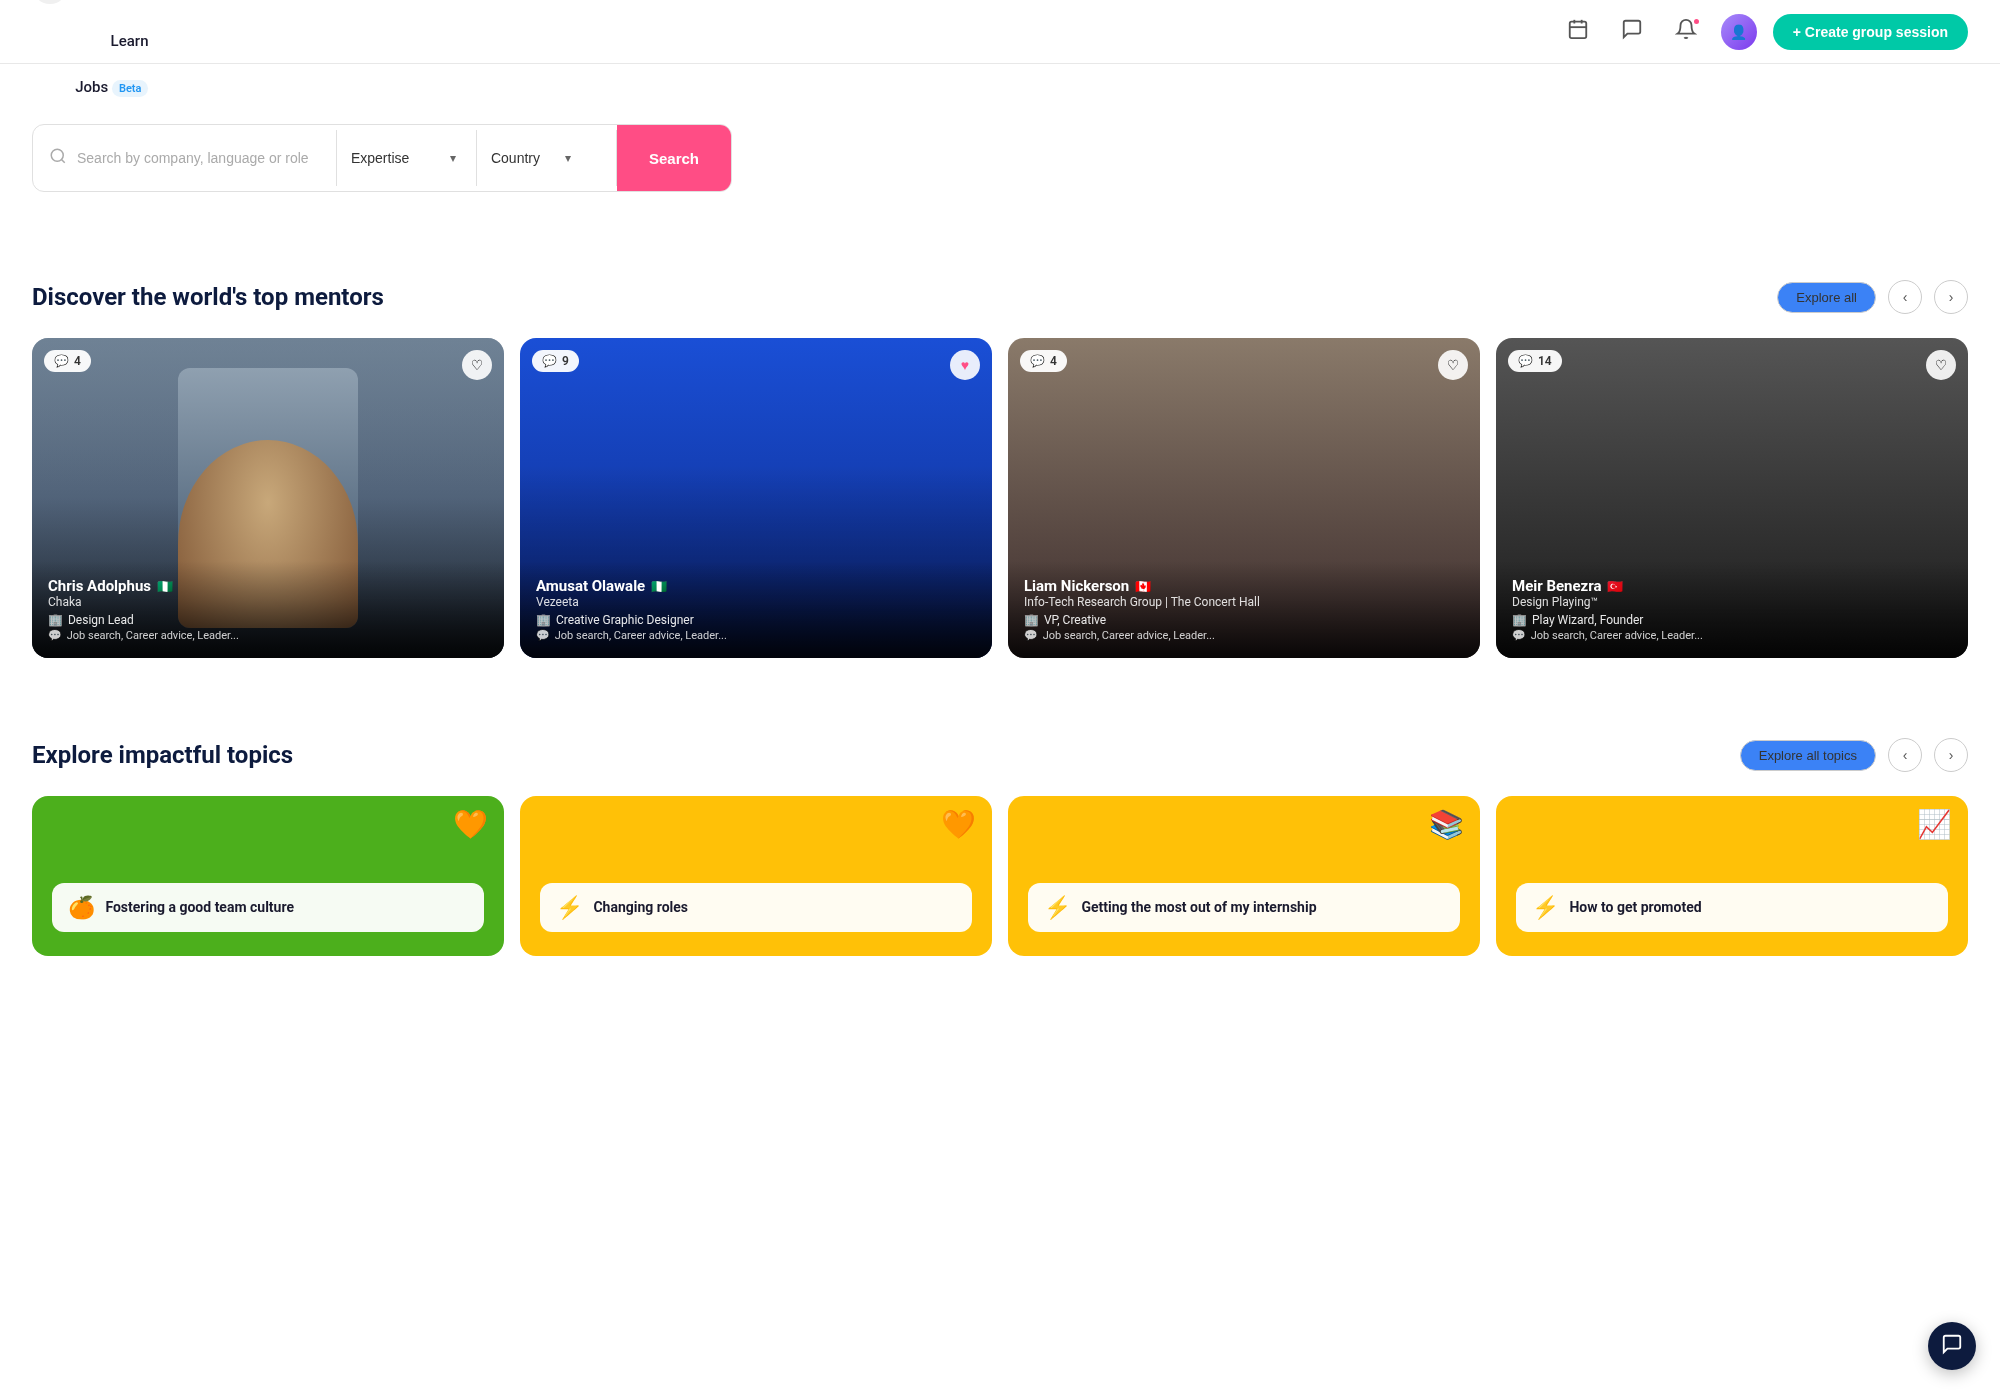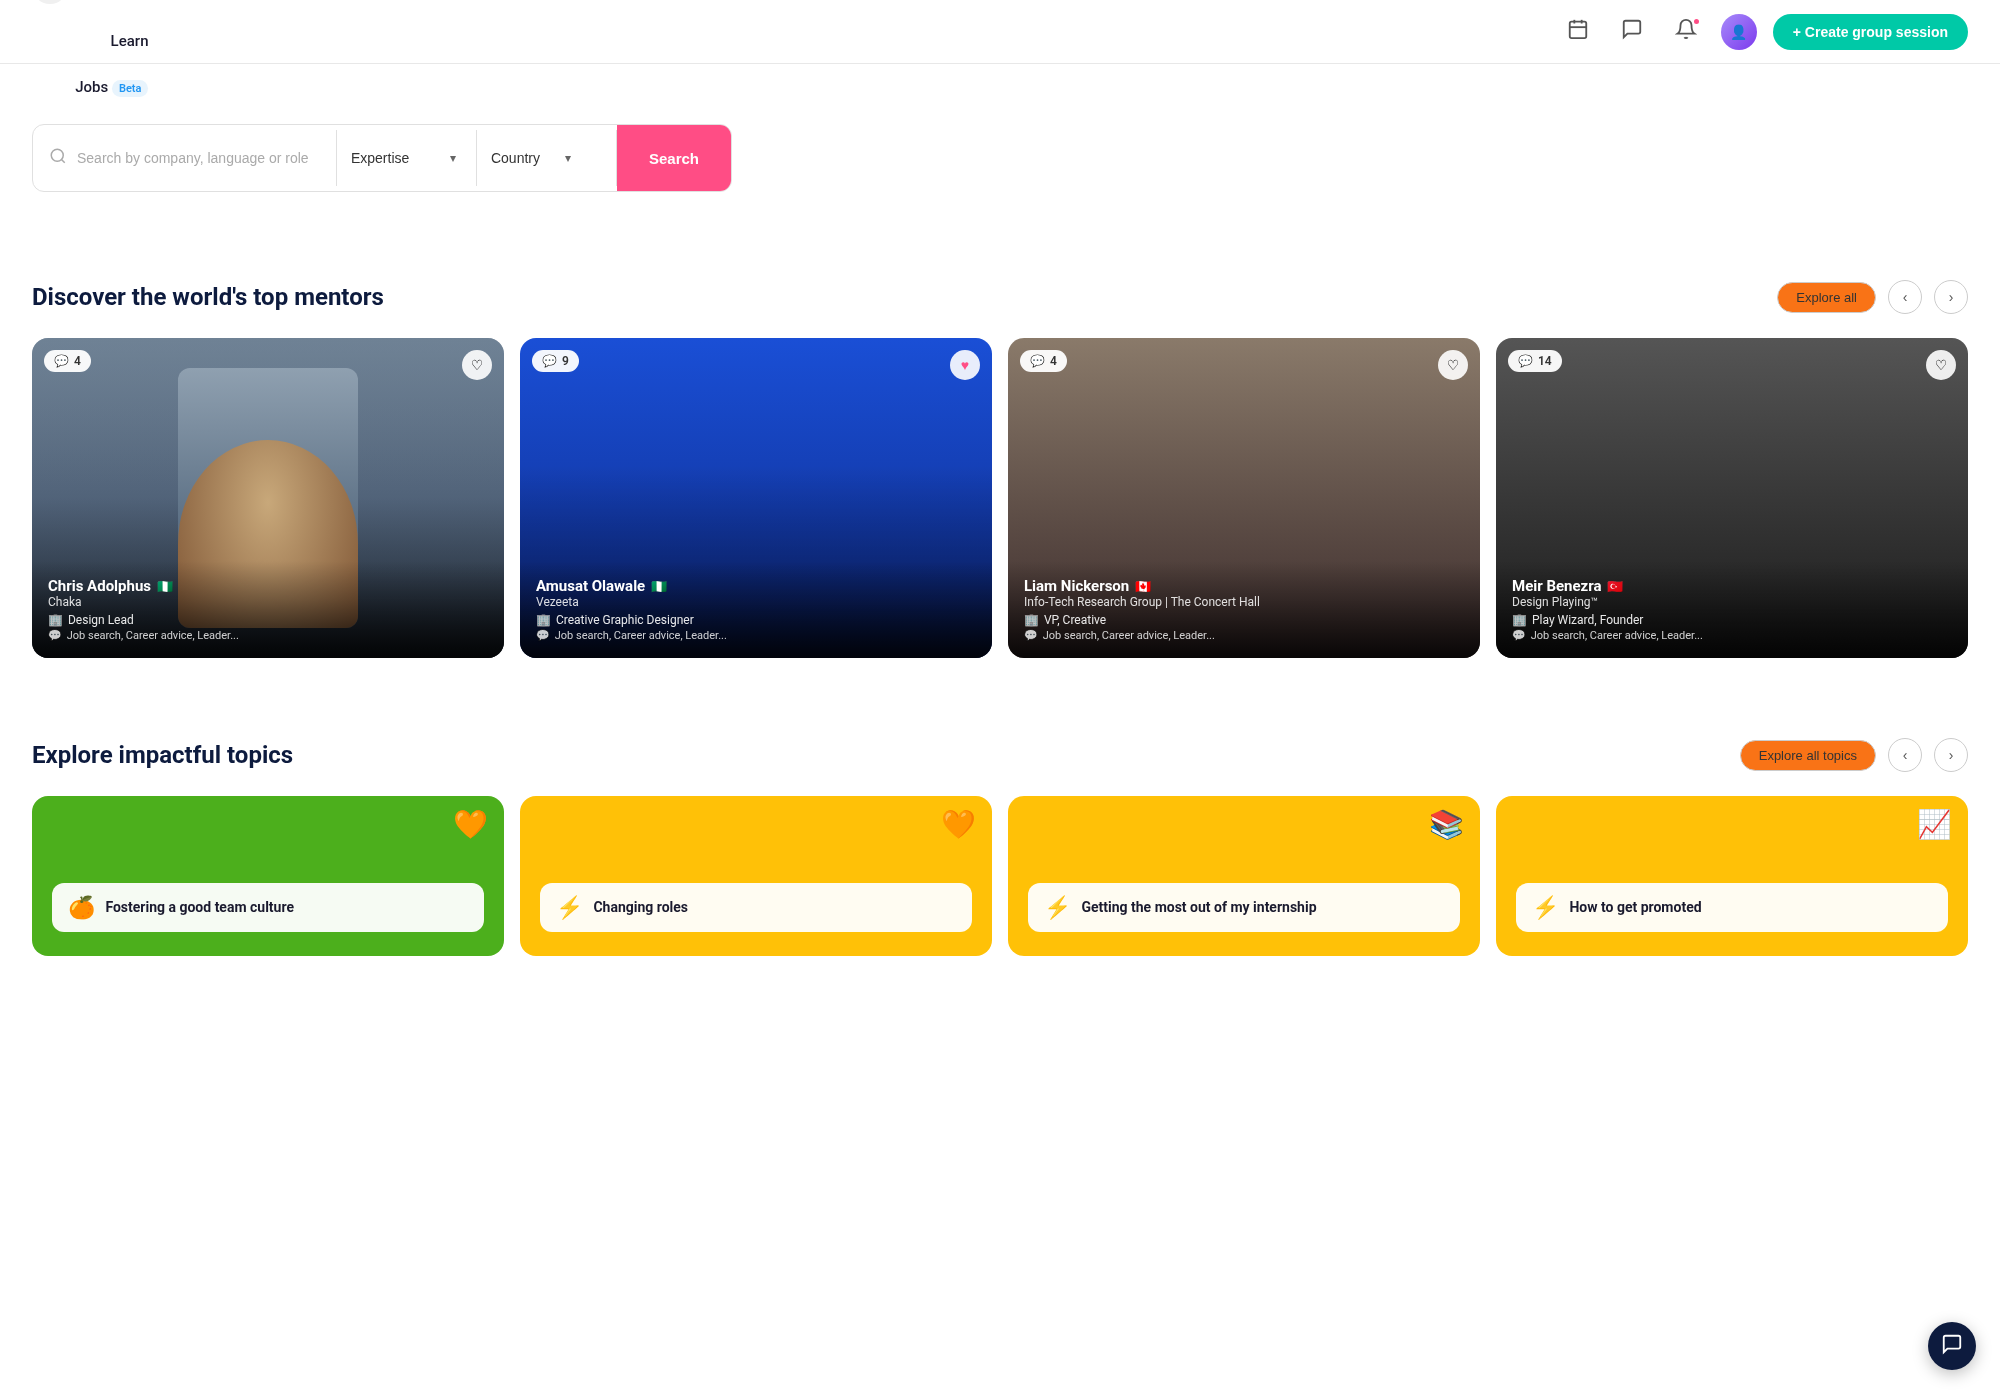--- a/index.html
+++ b/index.html
@@ -44,21 +44,21 @@
     .search-input::placeholder { color: #aaa; }
     .select-wrap { display: flex; align-items: center; padding: 0 14px; height: 56px; border-right: 1.5px solid #e0e0e0; min-width: 140px; cursor: pointer; }
     .select-wrap select { border: none; outline: none; font-size: 14px; color: #333; background: transparent; cursor: pointer; appearance: none; -webkit-appearance: none; padding-right: 20px; }
     .search-btn { background: #ff4d85; color: #fff; border: none; height: 66px; padding: 0 32px; font-size: 15px; font-weight: 600; cursor: pointer; }
 
     
     .section { padding: 40px 32px 0; }
     .section-header { display: flex; align-items: center; justify-content: space-between; margin-bottom: 24px; }
     .section-title { font-size: 24px; font-weight: 700; color: #0d1b3e; }
     .section-controls { display: flex; align-items: center; gap: 12px; }
-    .explore-btn { border: 1.5px solid #ccc; background: #f97316; border-radius: 20px; padding: 7px 18px; font-size: 13px; font-weight: 500; cursor: pointer; color: #333; }
+    .explore-btn { border: 1.5px solid #ccc; background: #3b82f6; border-radius: 20px; padding: 7px 18px; font-size: 13px; font-weight: 500; cursor: pointer; color: #333; }
     .nav-arrow { width: 34px; height: 34px; border: 1.5px solid #ccc; border-radius: 50%; background: #fff; display: flex; align-items: center; justify-content: center; cursor: pointer; font-size: 14px; color: #555; }
 
     
     .cards-grid { display: grid; grid-template-columns: repeat(4, 1fr); gap: 16px; }
     .mentor-card {
       border-radius: 16px; overflow: hidden; position: relative; cursor: pointer;
       height: 320px; background: #ddd;
     }
     .card-photo {
       width: 100%; height: 100%; background-size: cover; background-position: center top;

